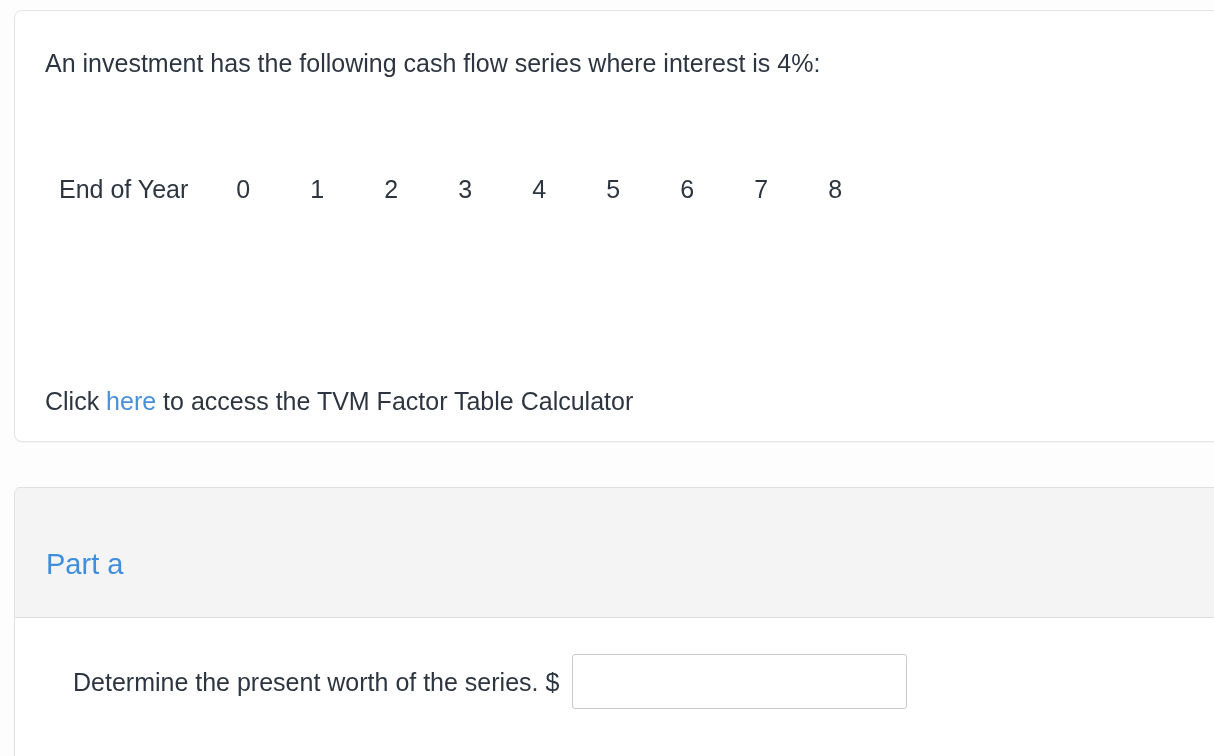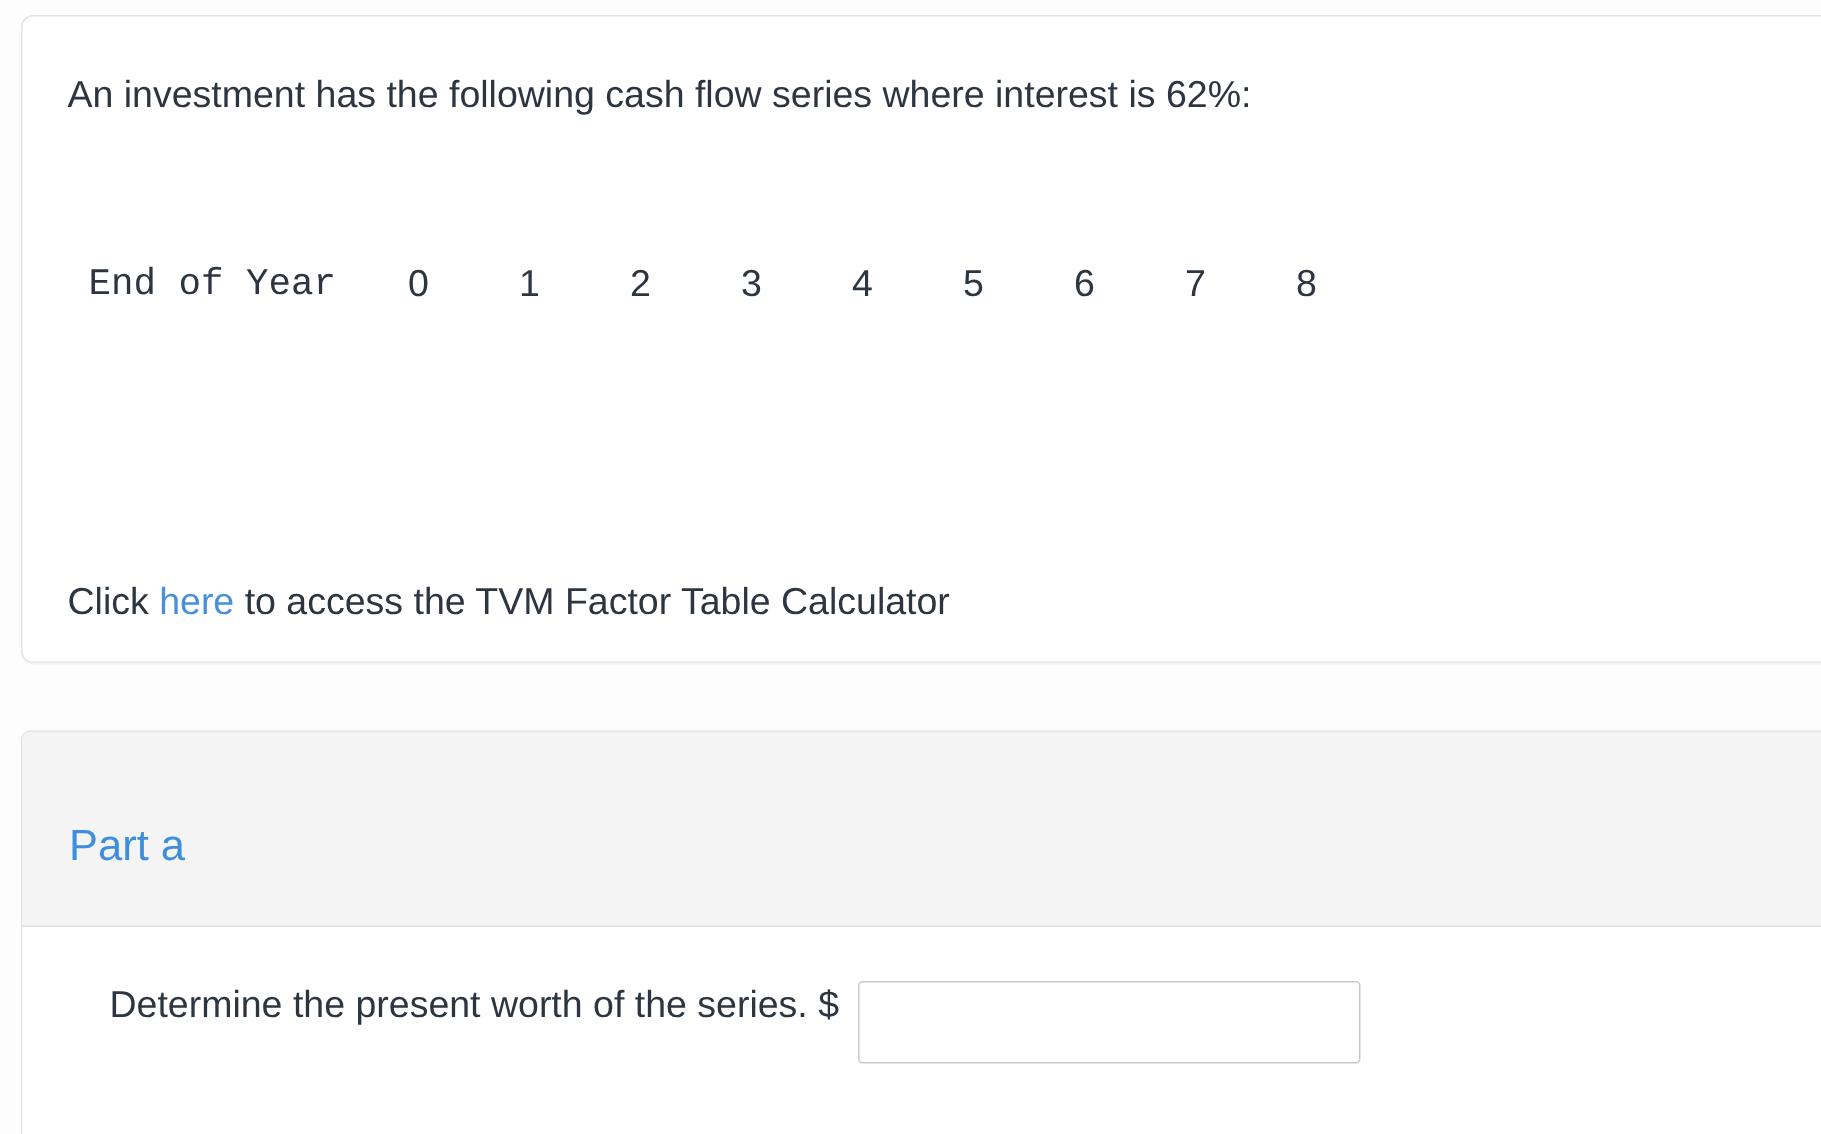--- a/index.html
+++ b/index.html
@@ -56,21 +56,20 @@
   .cf-table td {
     padding: 0;
     height: 76px;
     vertical-align: middle;
     white-space: nowrap;
     font-weight: 400;
   }
   .cf-rowlabel {
     text-align: right;
     padding-right: 18px !important;
-    font-family: Liberation Mono, monospace;
   }
   .cf-cell {
     text-align: center;
     min-width: 56px;
     padding: 0 9px !important;
   }
   
   .link-line {
     position: absolute;
     left: 30px;
@@ -122,21 +121,21 @@
     top: 131px;
     width: 100%;
     height: 169px;
     background: #ffffff;
   }
   .question-row {
     position: absolute;
     left: 58px;
     top: 35px;
     display: flex;
-    align-items: flex-start;
+    align-items: center;
   }
   .question-label {
     font-size: 25px;
     line-height: 32px;
     color: #2d3640;
     white-space: nowrap;
   }
   .answer-input {
     margin-left: 13px;
     width: 335px;
@@ -152,21 +151,21 @@
     outline: none;
   }
 </style>
 </head>
 <body>
 
 <div class="page">
 
   <div class="card-problem">
 
-    <div class="prompt-text">An investment has the following cash flow series where interest is 62%:</div>
+    <div class="prompt-text">An investment has the following cash flow series where interest is 4%:</div>
 
     <table class="cf-table">
       <tbody>
         <tr>
           <td class="cf-rowlabel">End of Year</td>
           <td class="cf-cell">0</td>
           <td class="cf-cell">1</td>
           <td class="cf-cell">2</td>
           <td class="cf-cell">3</td>
           <td class="cf-cell">4</td>

